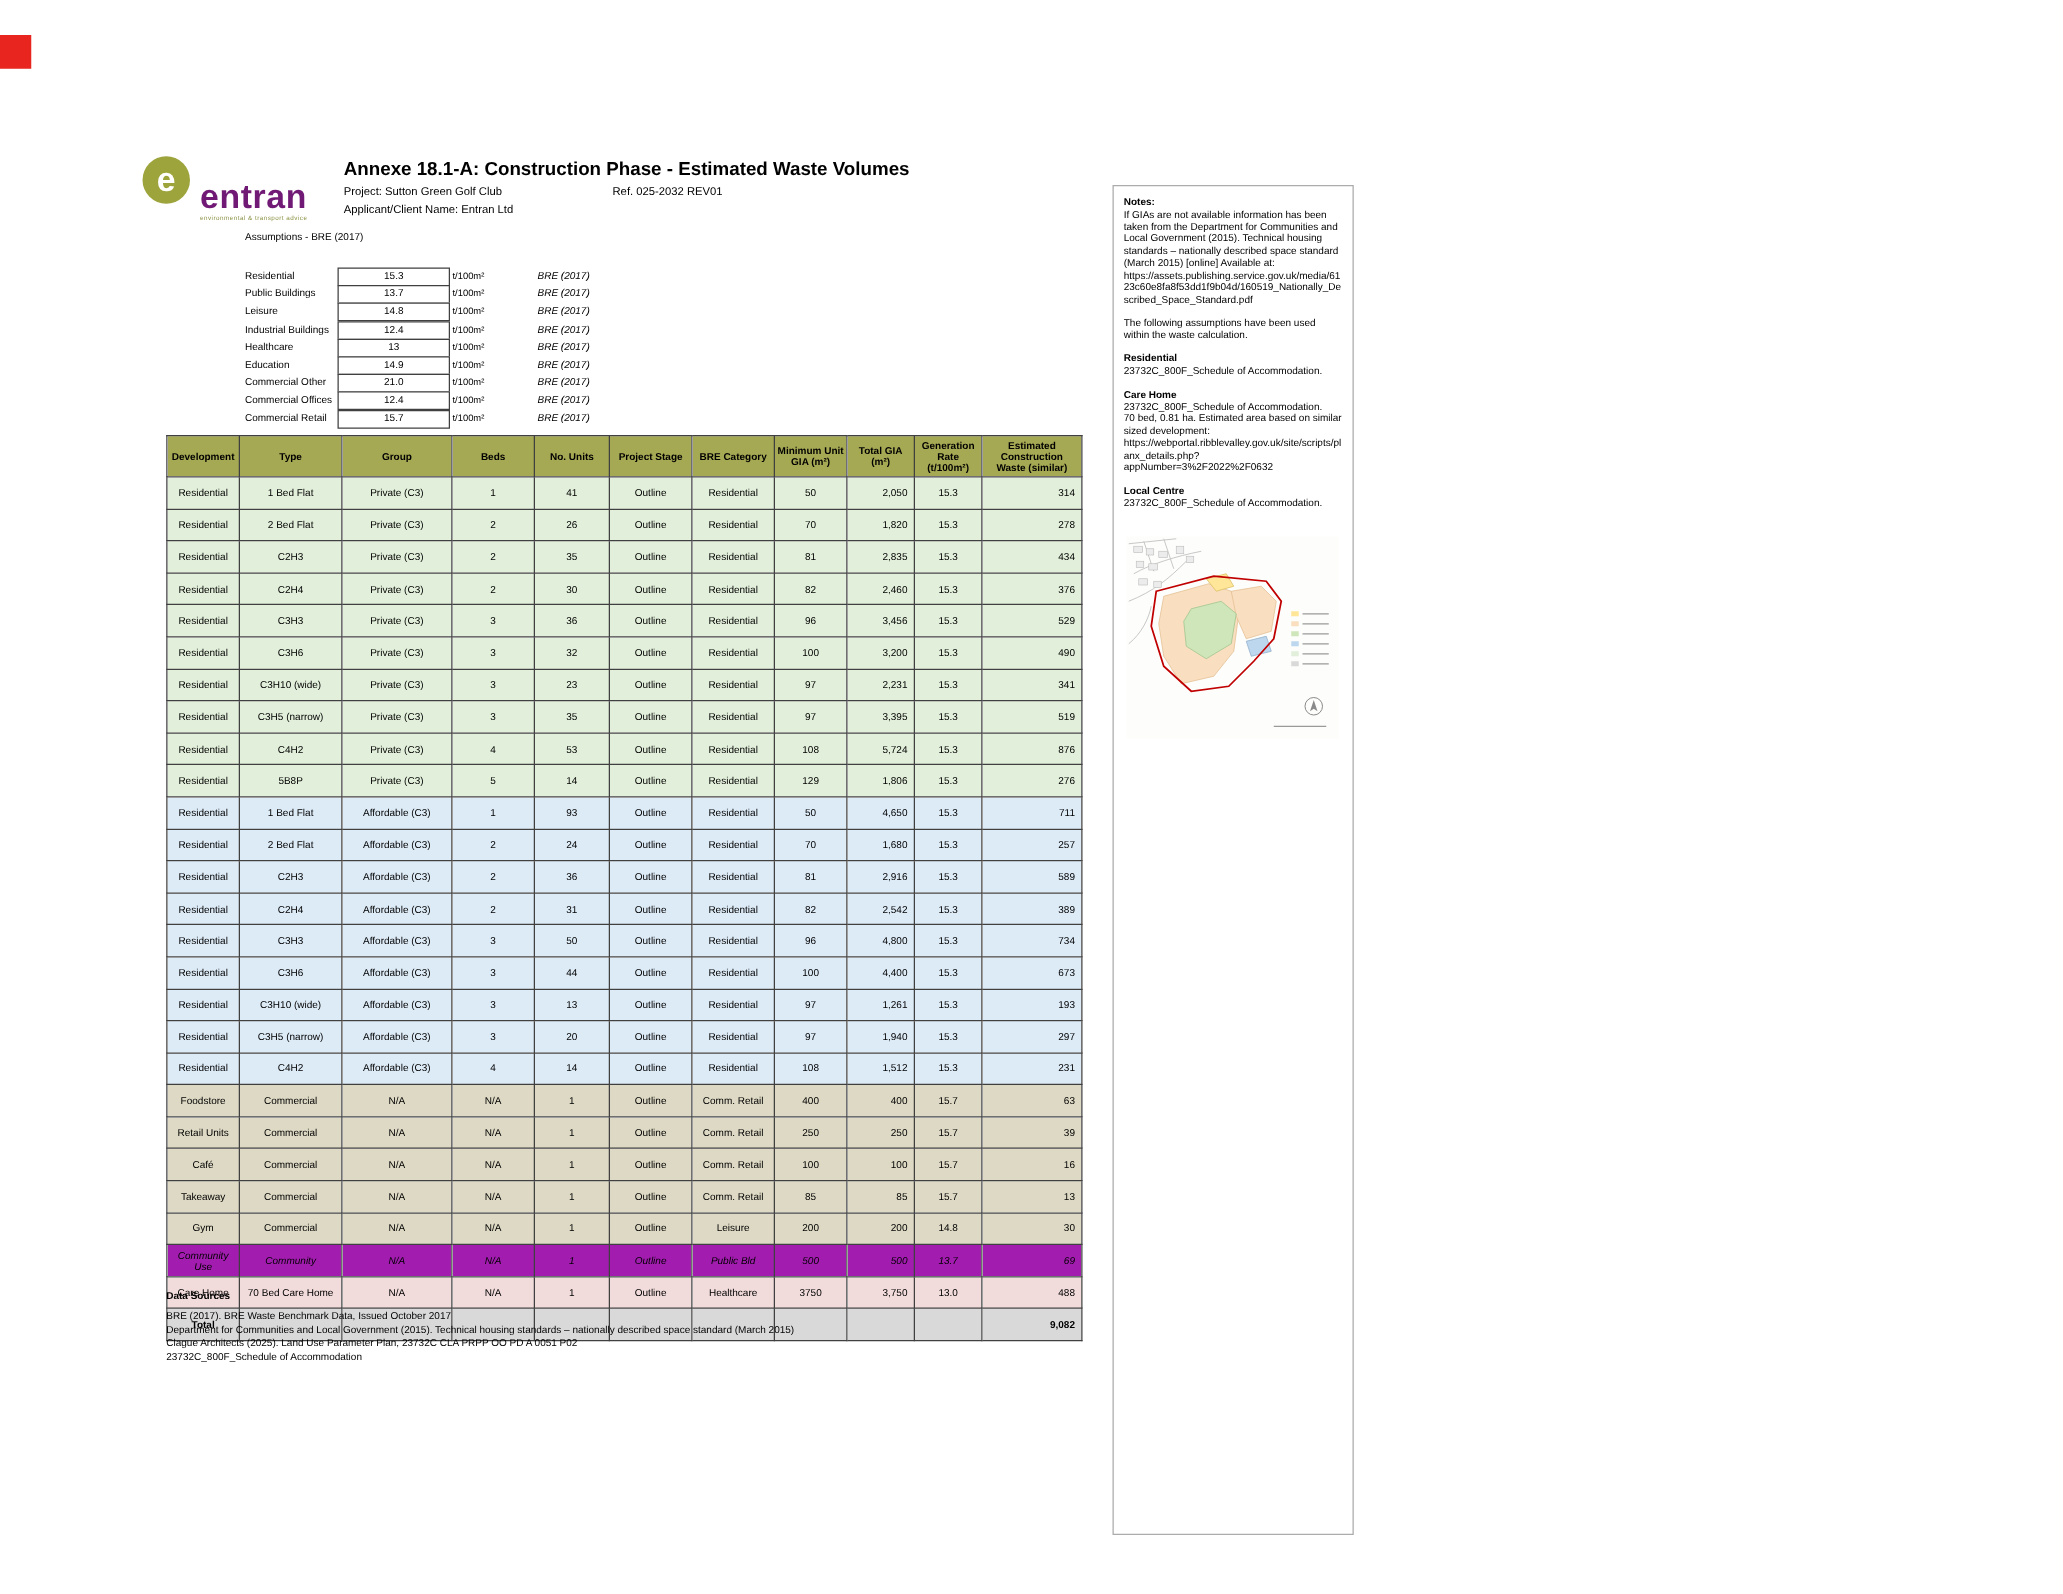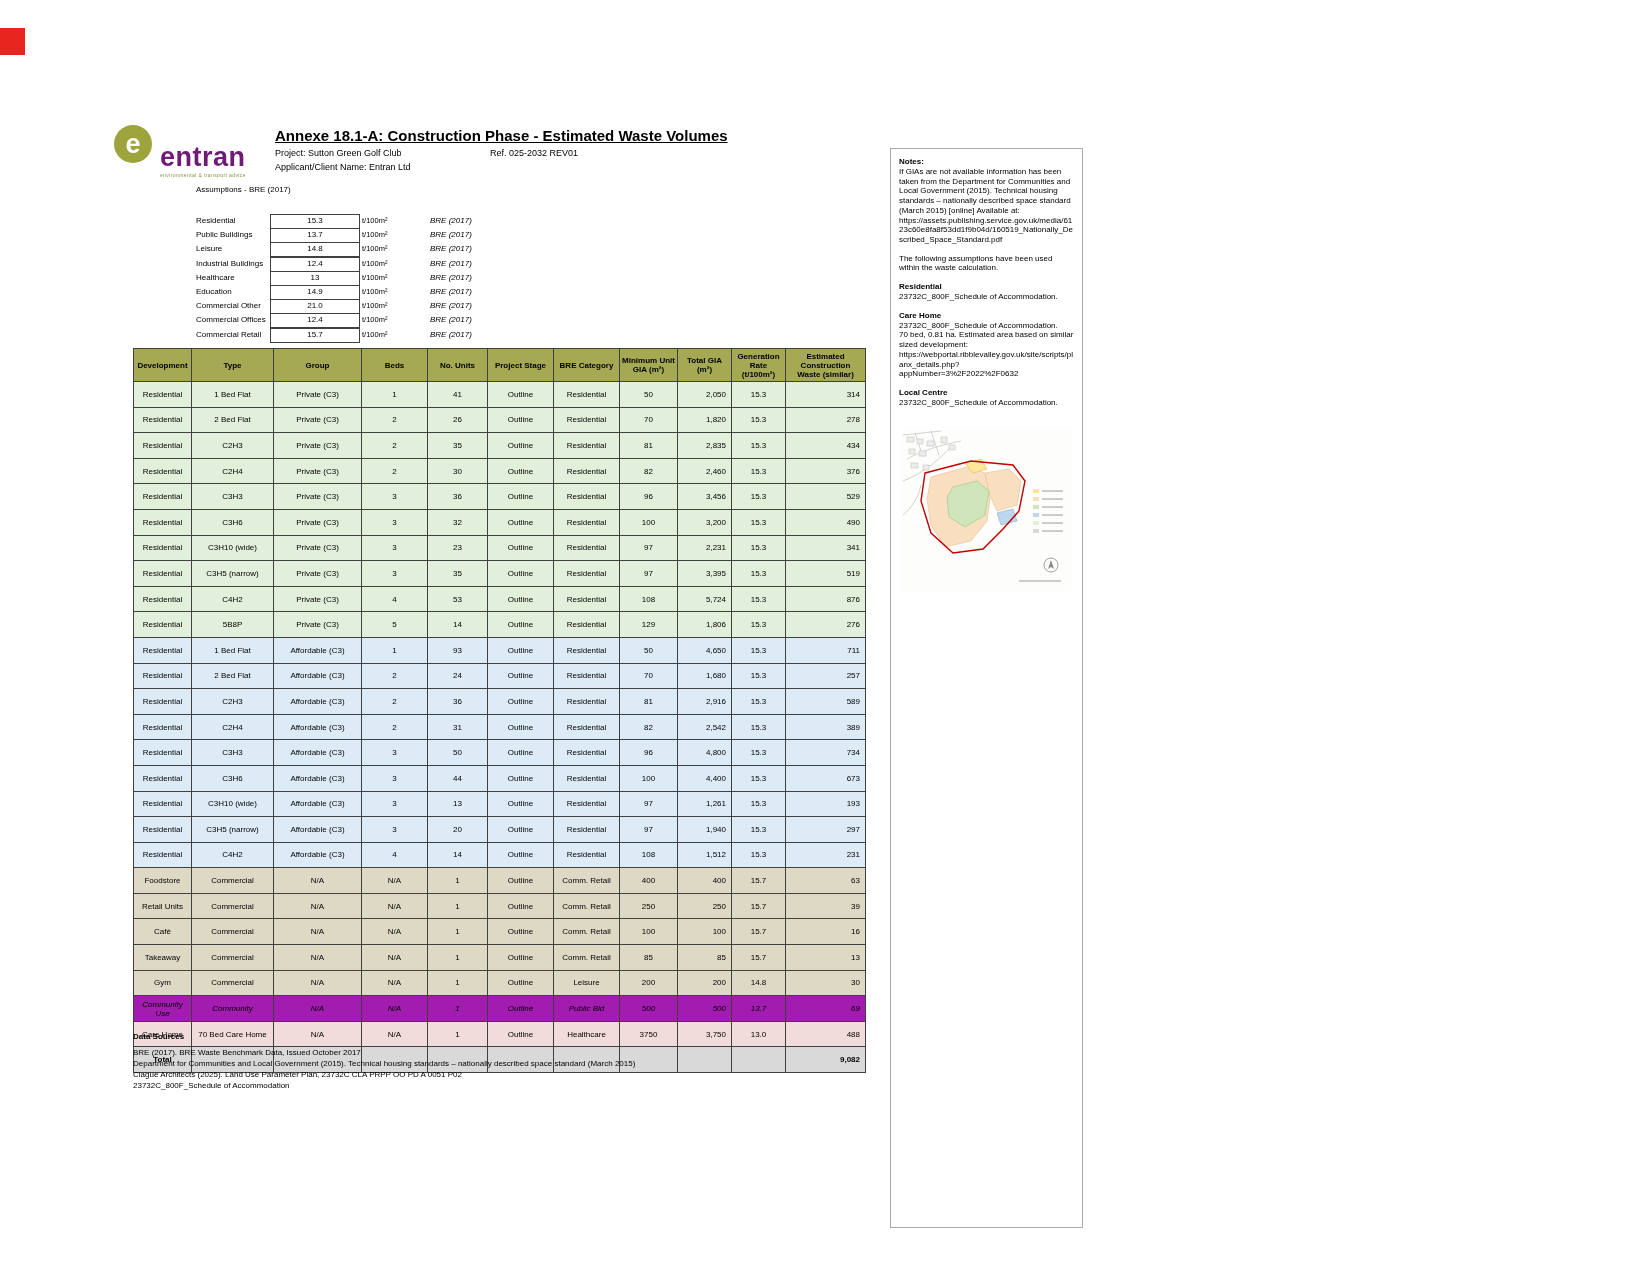--- a/index.html
+++ b/index.html
@@ -8,21 +8,21 @@
 
   .red-marker { position:absolute; left:0; top:28px; width:25px; height:27px; background:#e8251f; }
 
   
   .logo { position:absolute; left:113px; top:110px; display:flex; gap:7px; align-items:center; }
   .logo-mark { width:40px; height:40px; }
   .logo-text { display:flex; flex-direction:column; }
   .brand { font-size:27px; font-weight:bold; color:#701a75; letter-spacing:0.5px; line-height:27px;margin-top:34px; }
   .tagline { font-size:5px; color:#8b9245; letter-spacing:0.4px; margin-top:1px; }
 
-  .doc-title { position:absolute; left:275px; top:127px; font-size:15px; font-weight:bold;text-decoration:underline; }
+  .doc-title { position:absolute; left:275px; top:127px; font-size:15px; font-weight:bold; }
   .meta-project { position:absolute; left:275px; top:148px; font-size:9px; }
   .meta-ref { position:absolute; left:490px; top:148px; font-size:9px; }
   .meta-applicant { position:absolute; left:275px; top:162px; font-size:9px; }
 
   
   .assumptions { position:absolute; left:196px; top:185px; width:320px; }
   .assump-title { font-size:8px; font-weight:normal; margin-bottom:20px; }
   .assump-row { position:relative; height:14.2px; font-size:8px; }
   .assump-label { position:absolute; left:0; top:2px; white-space:nowrap; }
   .assump-box { position:absolute; left:74px; top:0; width:88px; height:13px; border:1px solid #404040;

